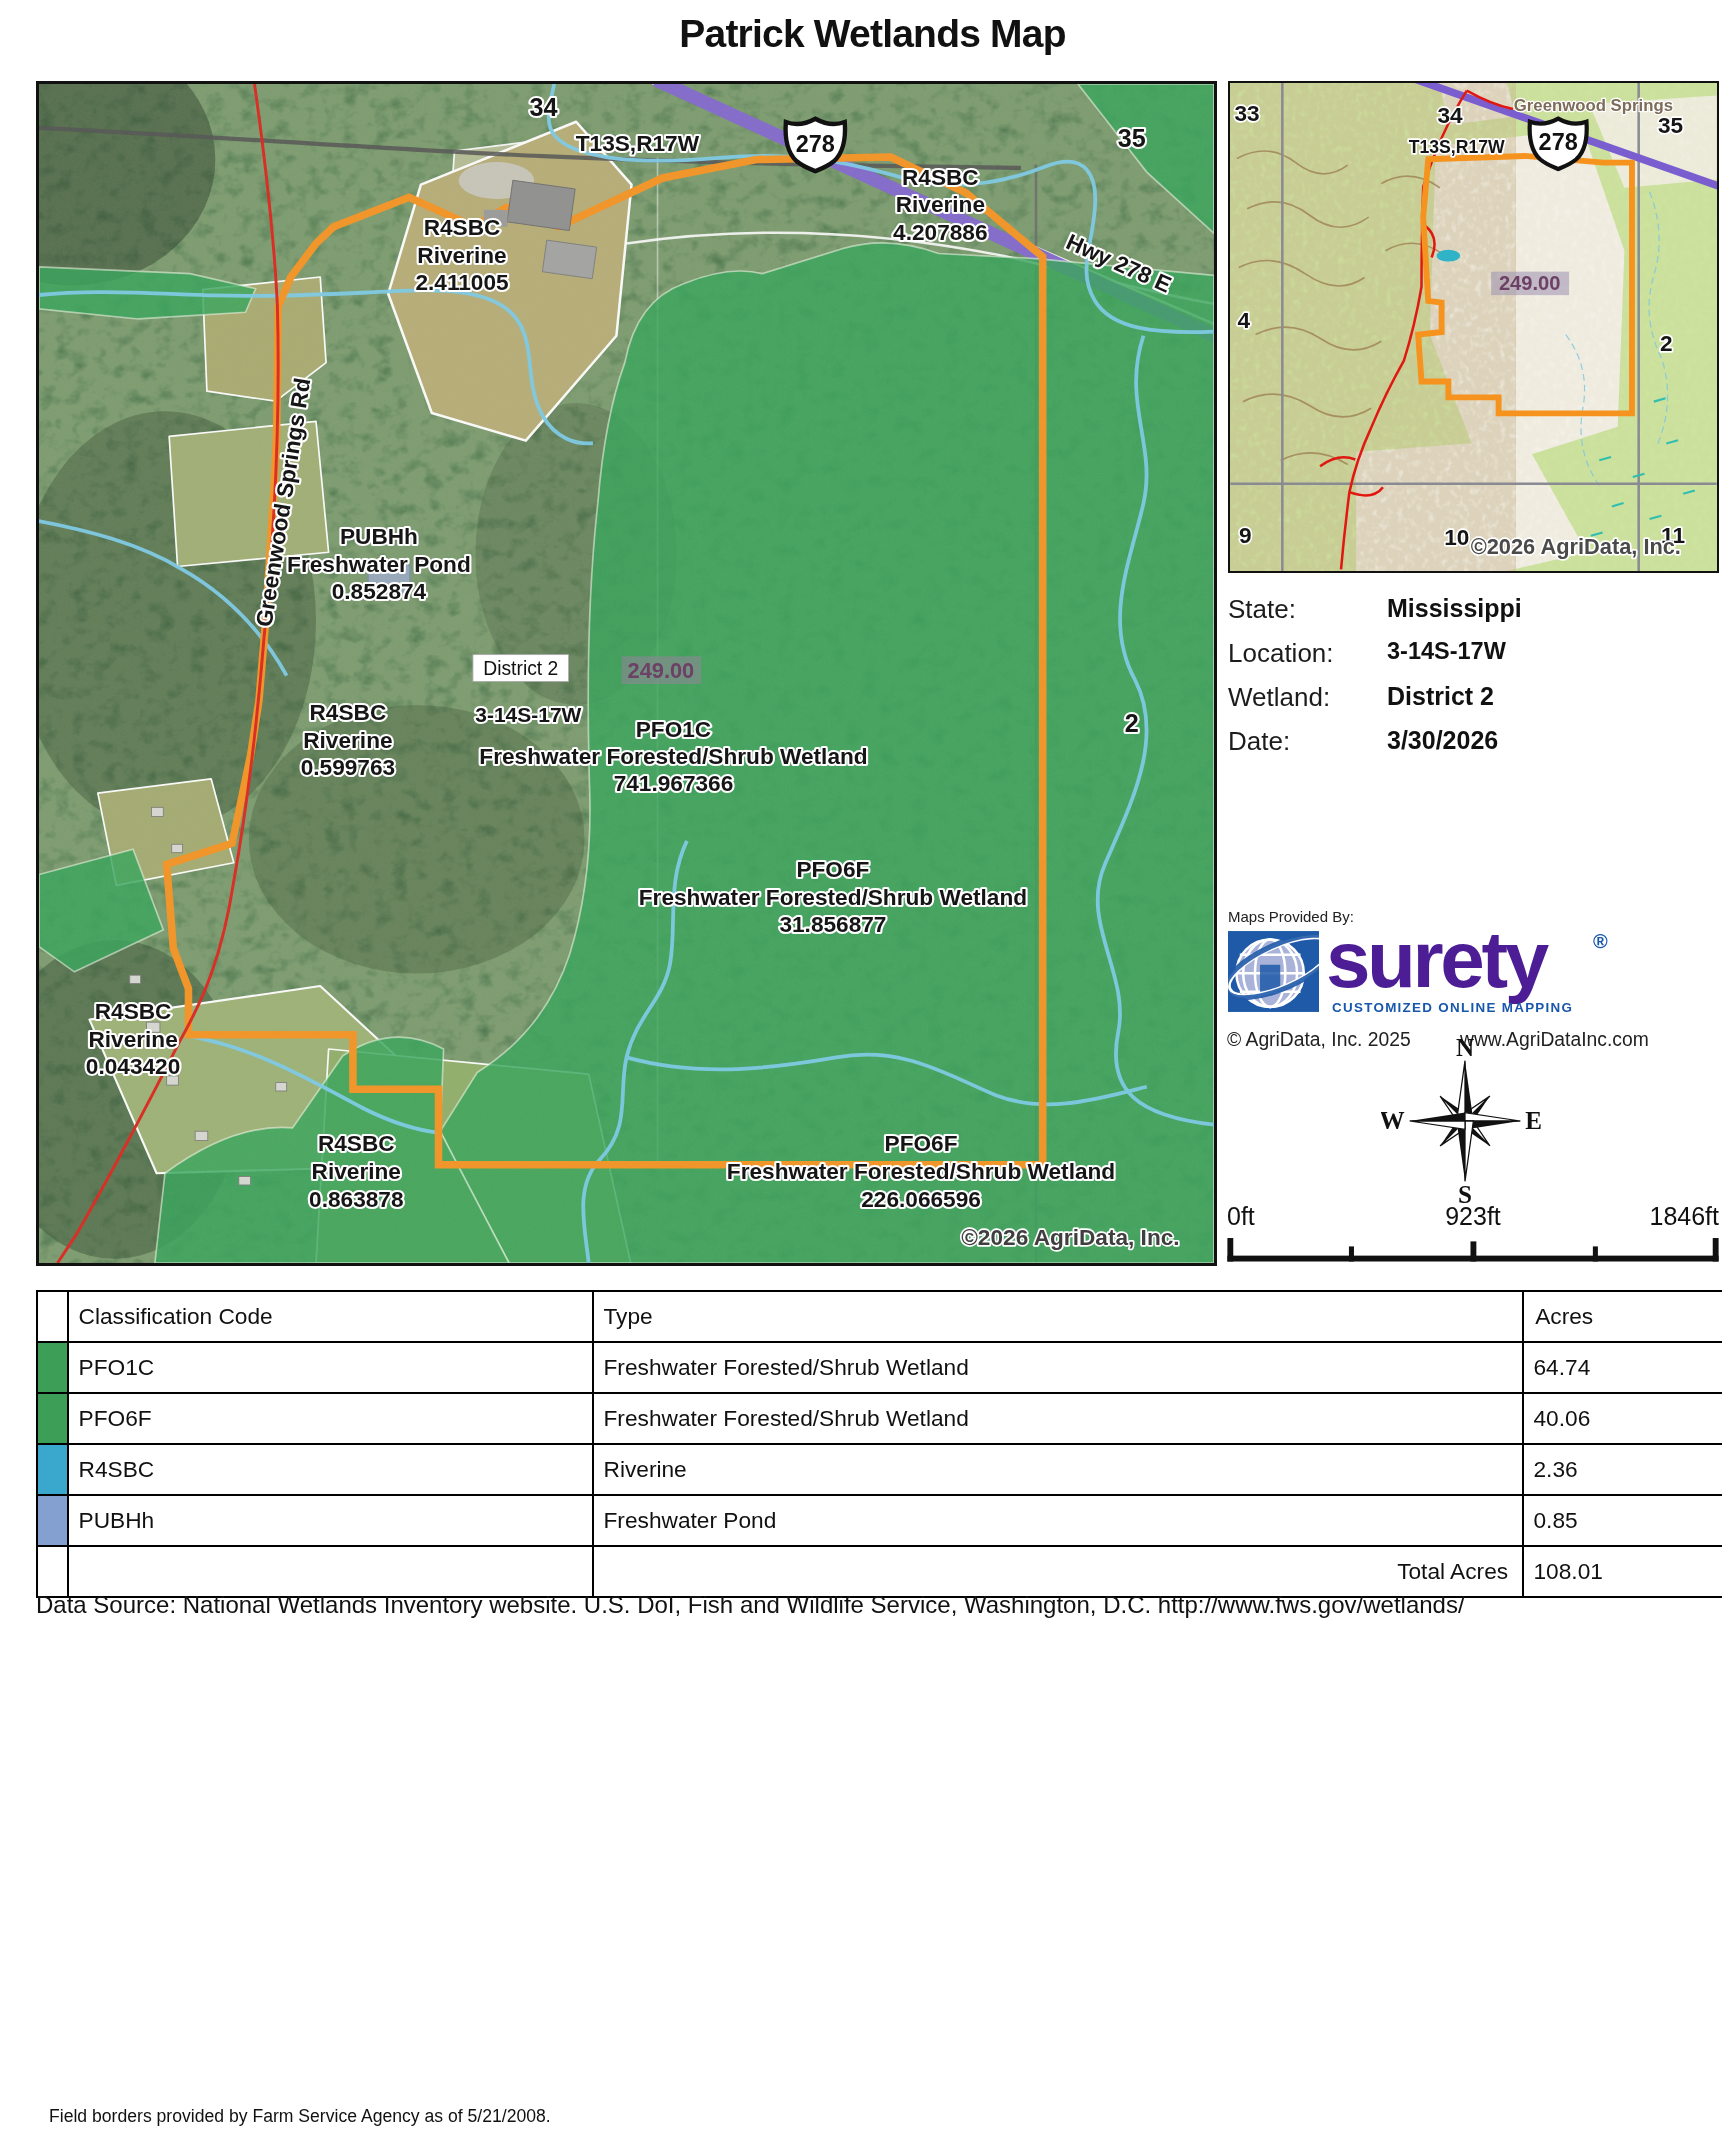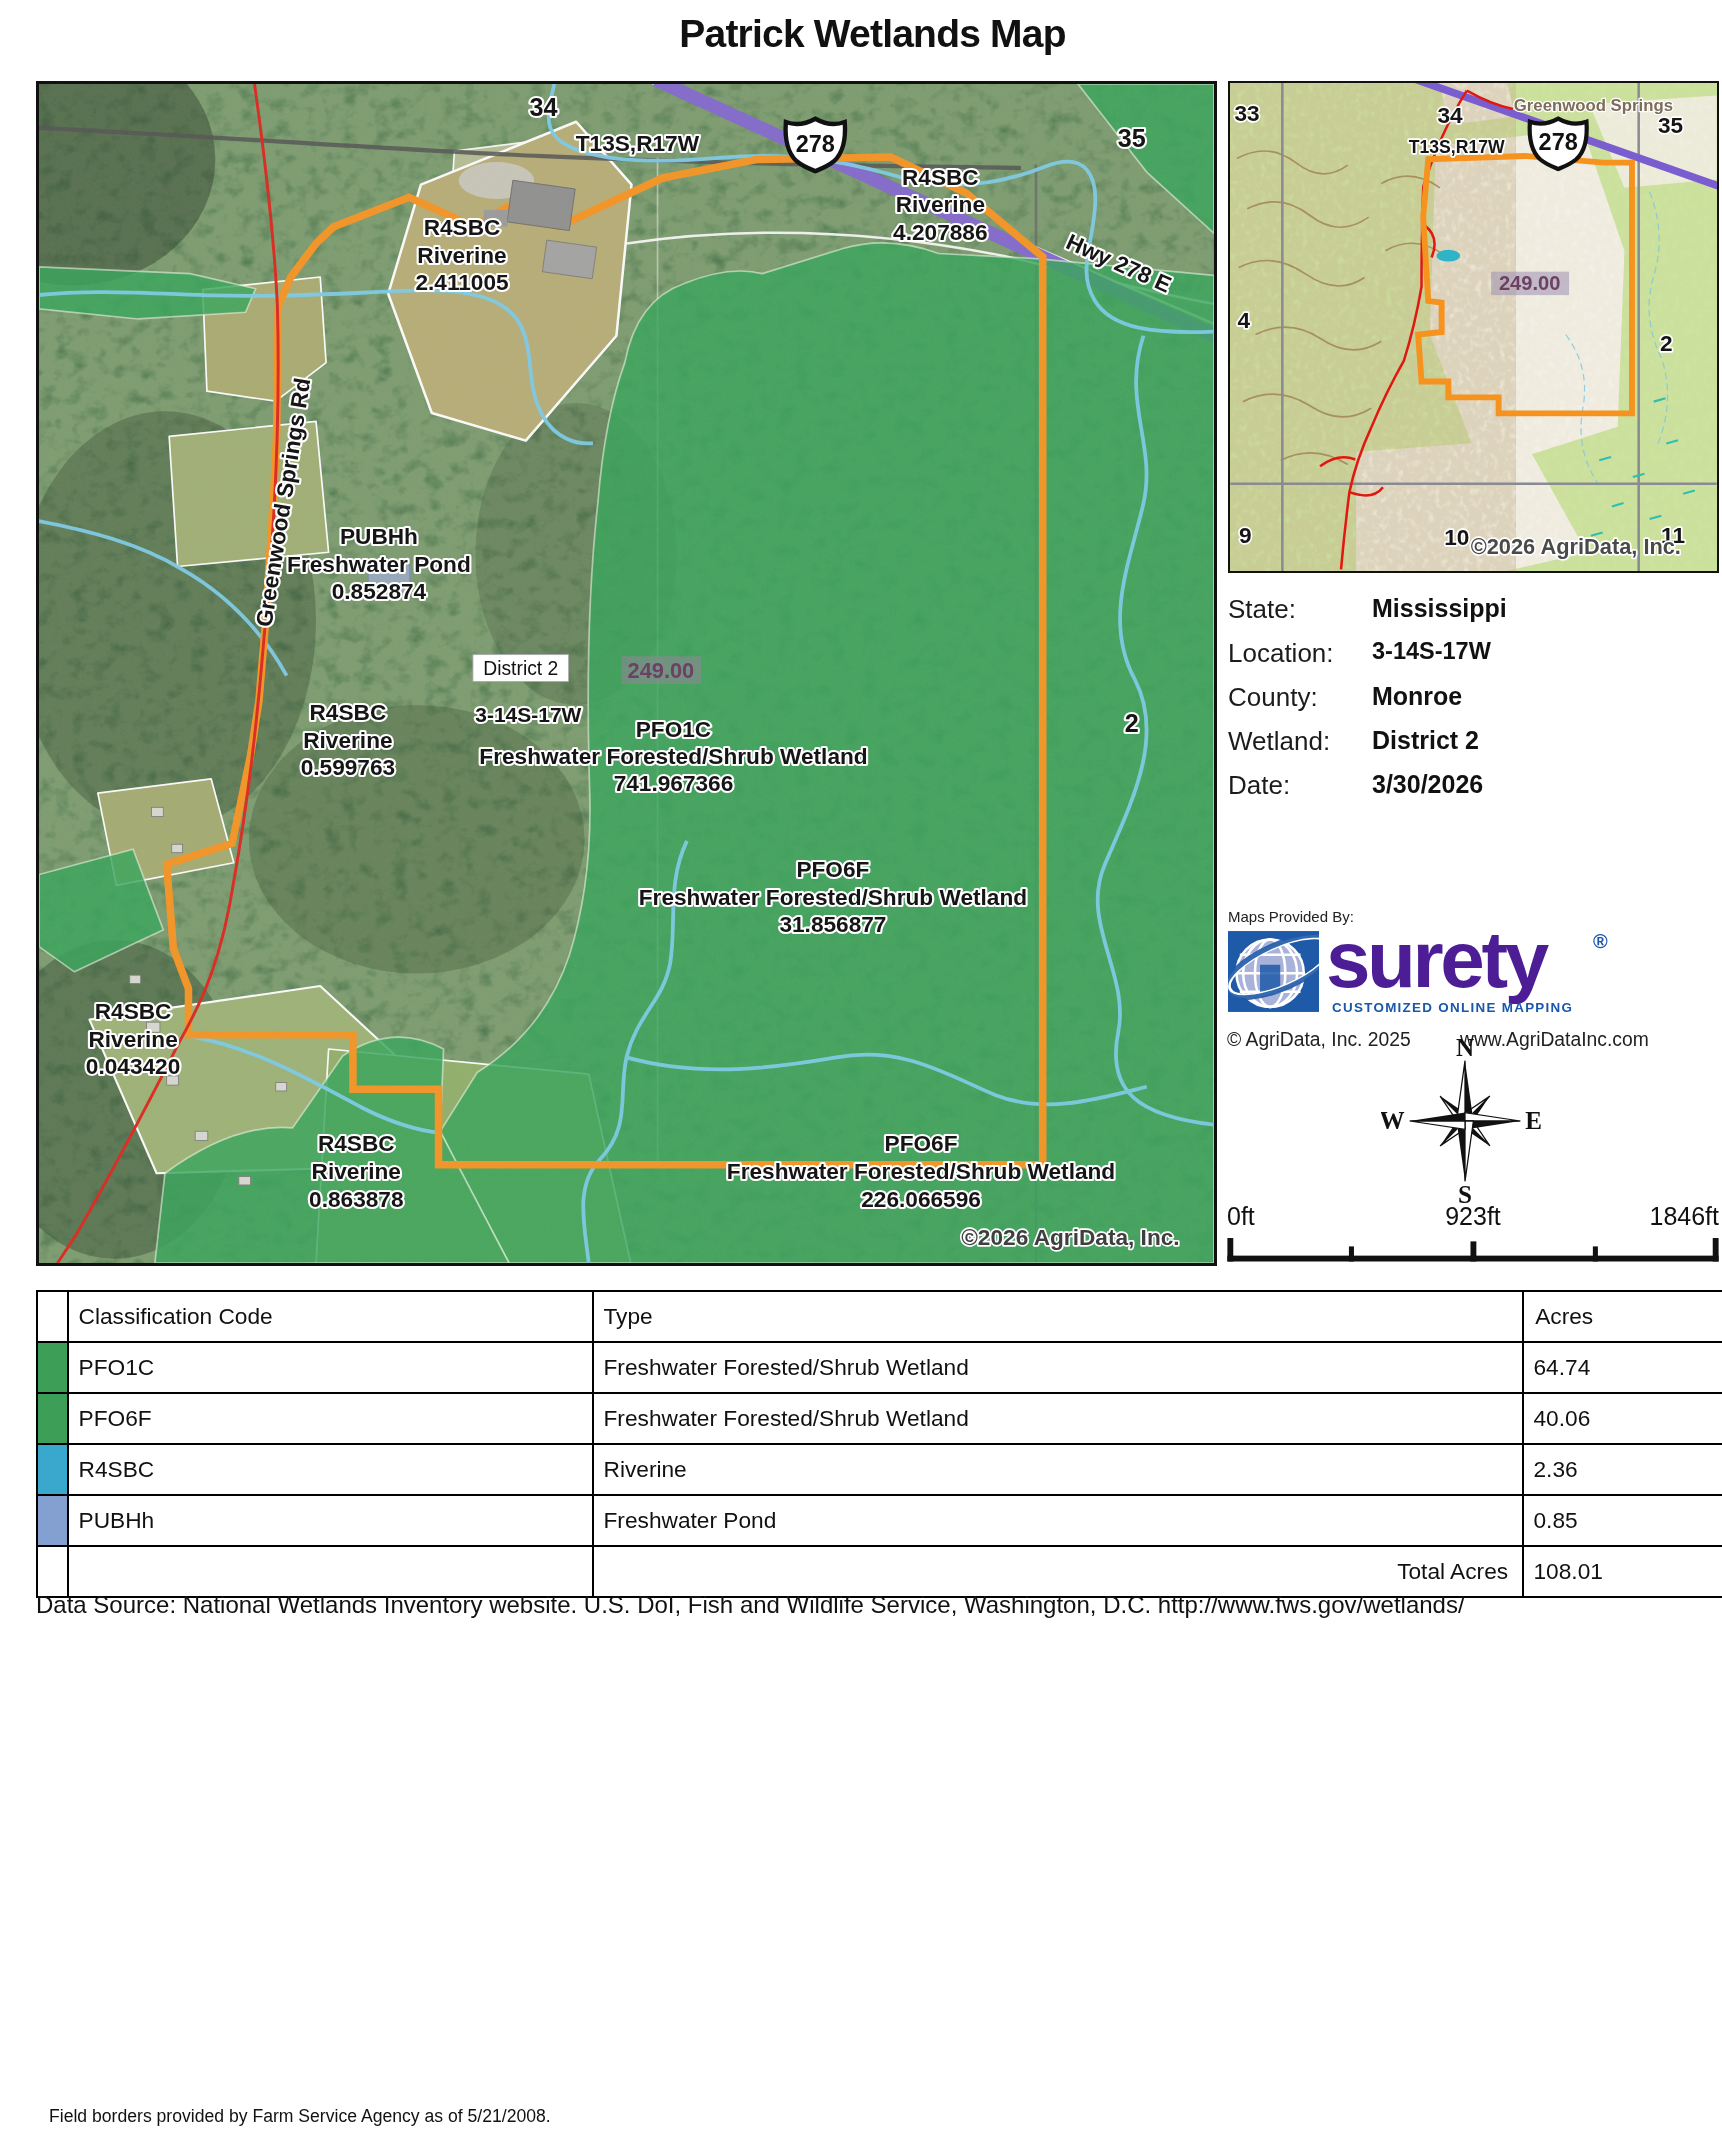--- a/index.html
+++ b/index.html
@@ -20,21 +20,21 @@
       paint-order:stroke;stroke-linejoin:round;text-anchor:middle;}
   .il.sm{font-size:21px;}
   .il.gray{fill:#4a4a4a;font-size:26px;}
   .il.place{fill:#7d6c5a;font-size:20px;stroke-width:3px;}
   .shield-num{font-weight:bold;font-size:28px;fill:#111;text-anchor:middle;}
   .acres-maroon{font-weight:bold;fill:#6d4066;text-anchor:middle;}
   
   .info-panel{position:absolute;left:1228px;top:587px;width:490px;}
   .info-row{position:relative;height:44px;}
   .info-label{position:absolute;left:0;top:6.7px;font-size:26px;color:#1c1c1c;}
-  .info-value{position:absolute;left:144px;top:6.7px;font-size:25px;font-weight:bold;color:#111;}
+  .info-value{position:absolute;left:159px;top:6.7px;font-size:25px;font-weight:bold;color:#111;}
   
   .provider-heading{position:absolute;left:1228px;top:908px;font-size:15px;color:#222;}
   .globe{position:absolute;left:1228px;top:931px;width:91px;height:81px;}
   .wordmark{position:absolute;left:1326px;top:920px;font-size:80px;font-weight:bold;
     letter-spacing:-3.4px;color:#4c1d95;line-height:1;}
   .reg-mark{position:absolute;left:1593px;top:930px;font-size:20px;font-weight:bold;color:#1857ac;}
   .tagline{position:absolute;left:1332px;top:1000px;font-size:13.4px;font-weight:bold;
     letter-spacing:1.3px;color:#1857ac;}
   .prov-copy{position:absolute;left:1227px;top:1029px;font-size:19.3px;color:#222;}
   .prov-web{position:absolute;left:1460px;top:1029px;font-size:19.3px;color:#222;}
@@ -322,24 +322,20 @@
   <div class="info-panel">
     <div class="info-row">
       <span class="info-label">State:</span>
       <span class="info-value">Mississippi</span>
     </div>
     <div class="info-row">
       <span class="info-label">Location:</span>
       <span class="info-value" style="font-size:23.5px">3-14S-17W</span>
     </div>
     <div class="info-row">
-      <span class="info-label">County:</span>
-      <span class="info-value">Monroe</span>
-    </div>
-    <div class="info-row">
       <span class="info-label">Wetland:</span>
       <span class="info-value">District 2</span>
     </div>
     <div class="info-row">
       <span class="info-label">Date:</span>
       <span class="info-value">3/30/2026</span>
     </div>
   </div>
 
   <div class="provider-heading">Maps Provided By:</div>

